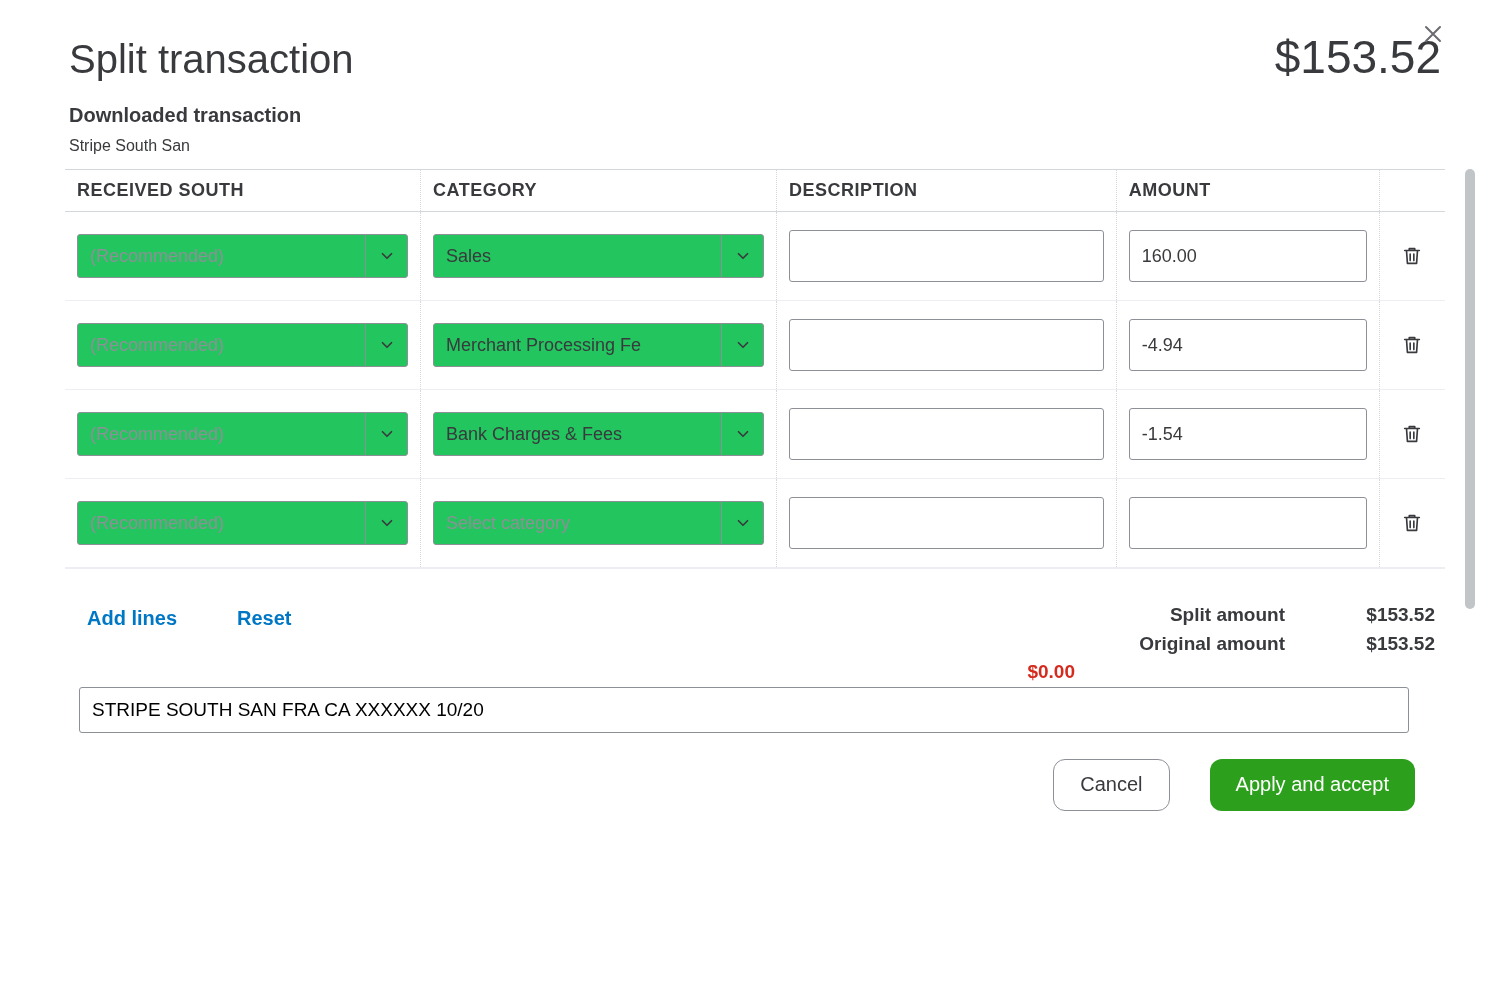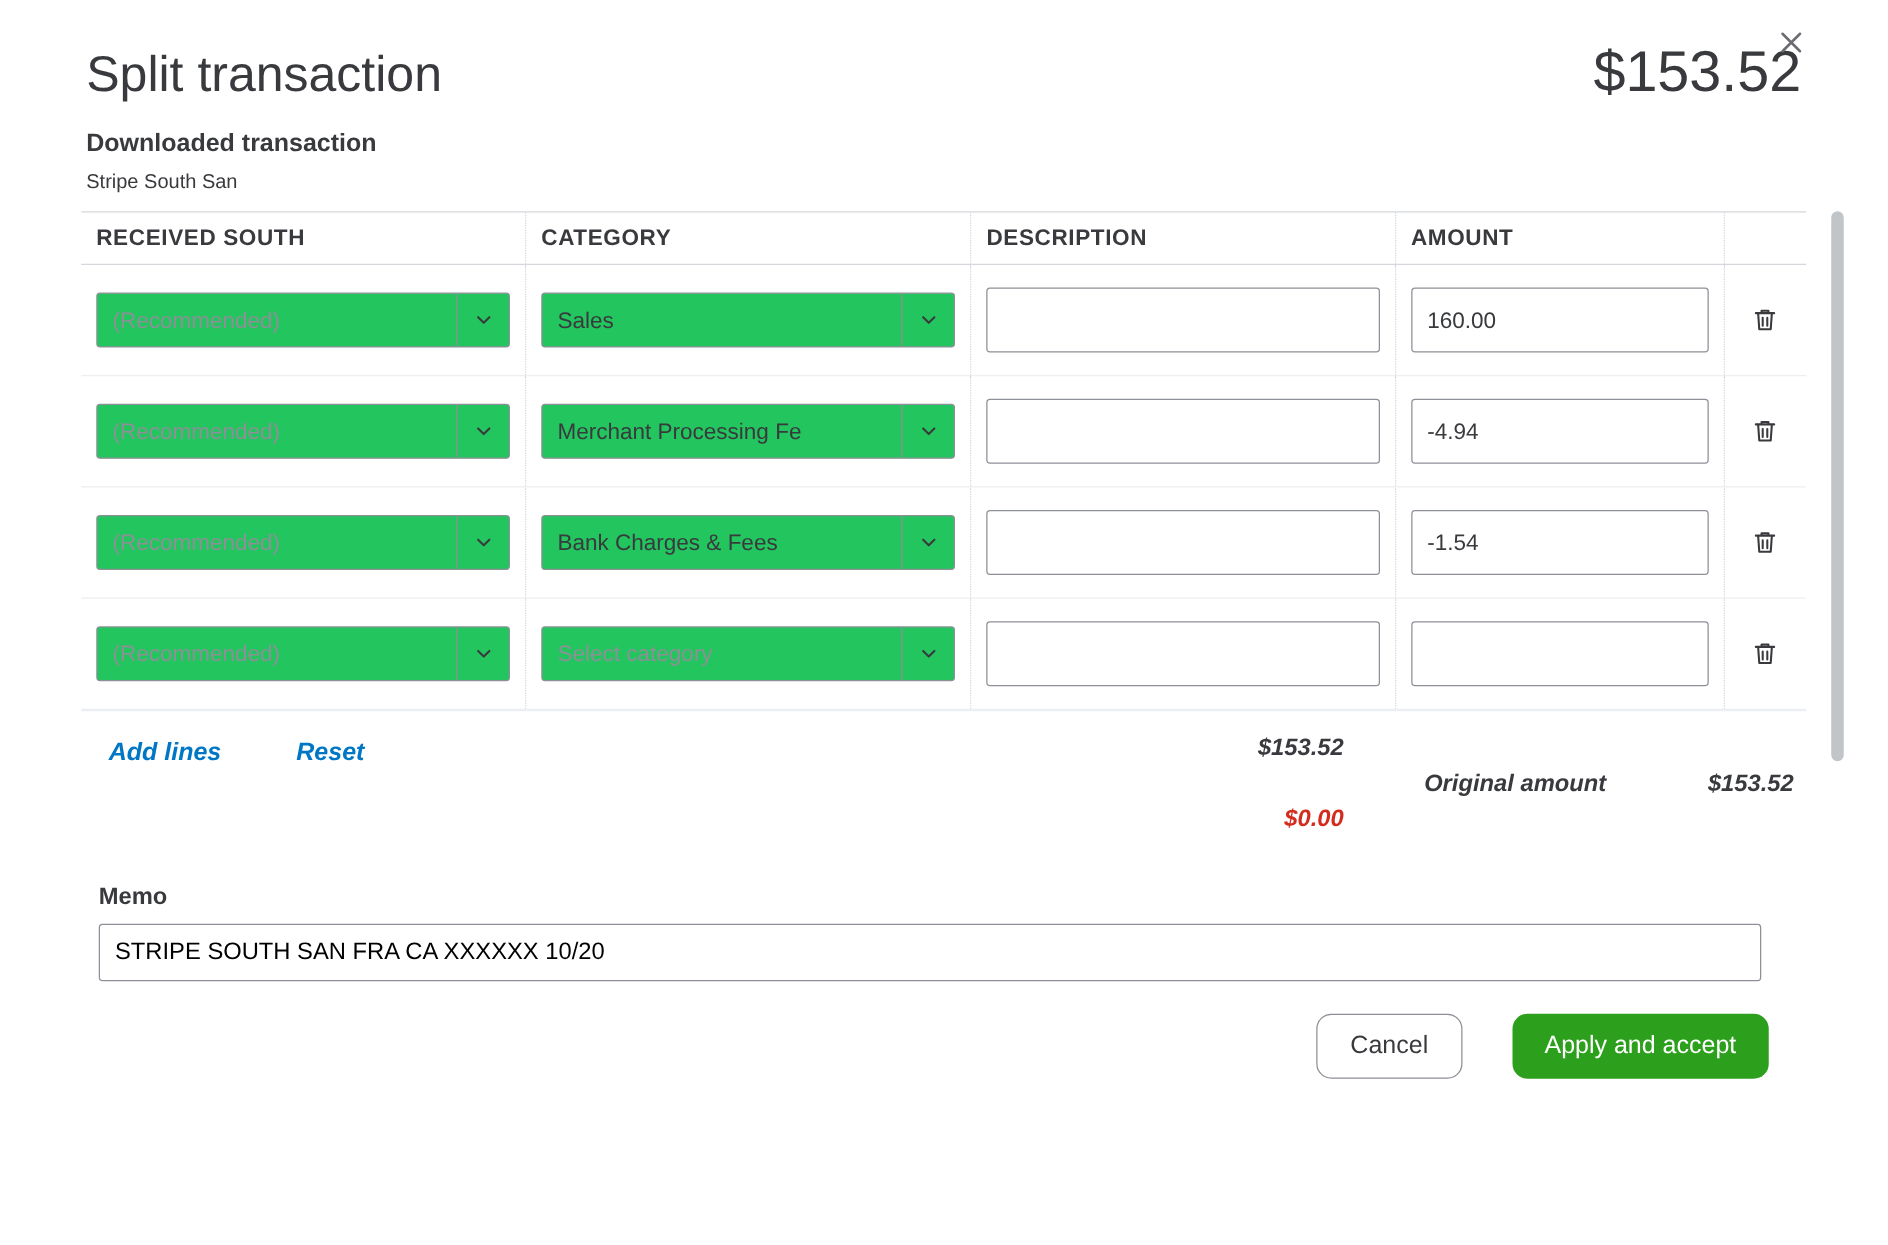--- a/index.html
+++ b/index.html
@@ -119,23 +119,22 @@
     display: flex;
     align-items: center;
     justify-content: center;
     cursor: pointer;
     color: #393a3d;
   }
   .trash svg { width: 22px; height: 22px; }
 
   .below-table {
     display: flex;
-    padding: 16px 0 0 0;
+    padding: 32px 0 0 0;
     border-top: 1px solid #eceef1;
-    font-style: italic;
   }
   .link-row { display: flex; gap: 60px; padding: 6px 0 0 22px; }
   .link { font-size: 20px; font-weight: 600; color: #0077c5; cursor: pointer; }
   .totals {
     margin-left: auto;
     width: 480px;
     padding-right: 10px;
   }
   .totals-row {
     display: flex;
@@ -380,33 +379,33 @@
     </div>
   </div>
 
   <div class="below-table">
     <div class="link-row">
       <span class="link">Add lines</span>
       <span class="link">Reset</span>
     </div>
     <div class="totals">
       <div class="totals-row">
+        <span class="label">Split amount</span>
         <span class="value">$153.52</span>
       </div>
       <div class="totals-row">
         <span class="label">Original amount</span>
         <span class="value">$153.52</span>
       </div>
       <div class="totals-row diff">
         <span class="value">$0.00</span>
       </div>
     </div>
   </div>
 
-  <div class="memo-label">Memo</div>
   <input class="memo-input" value="STRIPE SOUTH SAN FRA CA XXXXXX 10/20" style="">
 
   <div class="footer">
     <button class="btn btn-secondary">Cancel</button>
     <button class="btn btn-primary">Apply and accept</button>
   </div>
 
 </div>
 
 </body></html>

